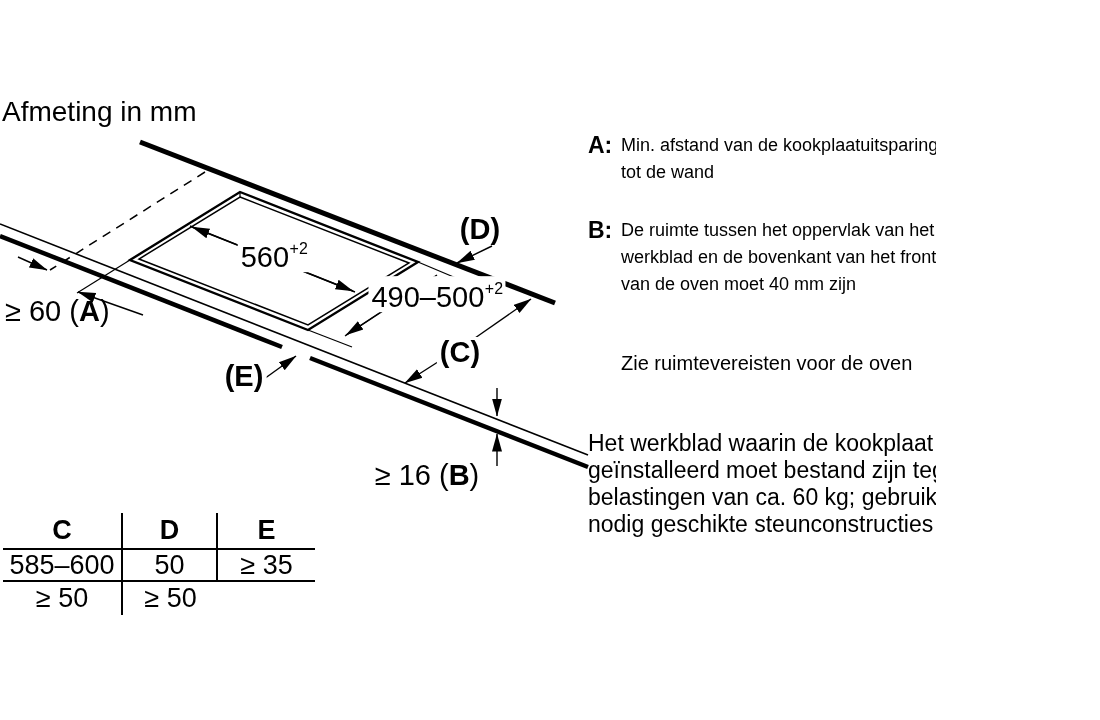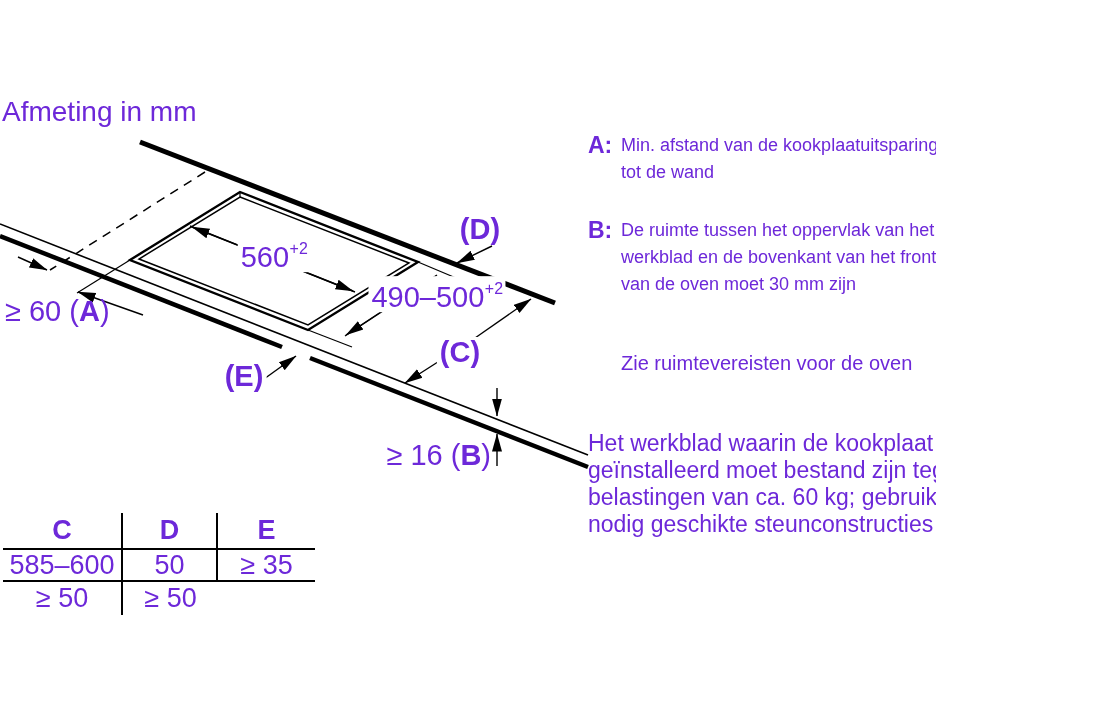--- a/index.html
+++ b/index.html
@@ -1,29 +1,29 @@
 <!DOCTYPE html>
 <html><head>
 <meta charset="utf-8">
 <style>
   html,body{margin:0;padding:0;background:#fff;}
   #page{position:relative;width:936px;height:720px;background:#ffffff;overflow:hidden;
-        font-family:"Liberation Sans", sans-serif;color:#6d28d9;}
+        font-family:"Liberation Sans", sans-serif;color:#000000;}
   .abs{position:absolute;}
   #title{left:2px;top:97px;font-size:28px;line-height:30px;}
   svg{position:absolute;left:0;top:0;}
   
   .dlabel{position:absolute;font-size:29px;line-height:30px;white-space:nowrap;background:#fff;padding:0 3px;}
   .center{transform:translate(-50%,-50%);}
   .dlabel sup{font-size:0.55em;position:relative;top:-0.12em;left:0.03em;}
   .bold{font-weight:bold;}
   #dim560{left:274px;top:254px;}
   #dim490{left:437px;top:294px;}
   #dimA{left:2px;top:296px;background:transparent;}
-  #dimB{left:360px;top:440px;width:128px;text-align:right;background:transparent;}
+  #dimB{left:360px;top:460px;width:128px;text-align:center;background:transparent;}
   #labC{left:460px;top:352px;font-weight:bold;}
   #labD{left:480px;top:229px;font-weight:bold;}
   #labE{left:244px;top:376px;font-weight:bold;}
   
   .legend-item{position:absolute;display:flex;align-items:flex-start;}
   .legend-key{width:33px;font-size:23px;line-height:27px;font-weight:bold;flex:0 0 33px;}
   .legend-text{font-size:18px;line-height:27px;white-space:pre-line;width:480px;}
   #itemA{left:588px;top:132px;}
   #itemB{left:588px;top:217px;}
   #note{left:621px;top:350px;font-size:20px;line-height:27px;white-space:pre-line;}
@@ -98,21 +98,21 @@
 
   <div id="itemA" class="legend-item">
     <div class="legend-key">A:</div>
     <div class="legend-text">Min. afstand van de kookplaatuitsparing
 tot de wand</div>
   </div>
   <div id="itemB" class="legend-item">
     <div class="legend-key">B:</div>
     <div class="legend-text">De ruimte tussen het oppervlak van het
 werkblad en de bovenkant van het front
-van de oven moet 30 mm zijn</div>
+van de oven moet 40 mm zijn</div>
   </div>
   <div id="note" class="abs">Zie ruimtevereisten voor de oven</div>
   <div id="para" class="abs">Het werkblad waarin de kookplaat wordt
 geïnstalleerd moet bestand zijn tegen
 belastingen van ca. 60 kg; gebruik indien
 nodig geschikte steunconstructies</div>
 
   <div id="spec-table" class="abs">
     <div class="cell th vline hline">C</div>
     <div class="cell th vline hline">D</div>

